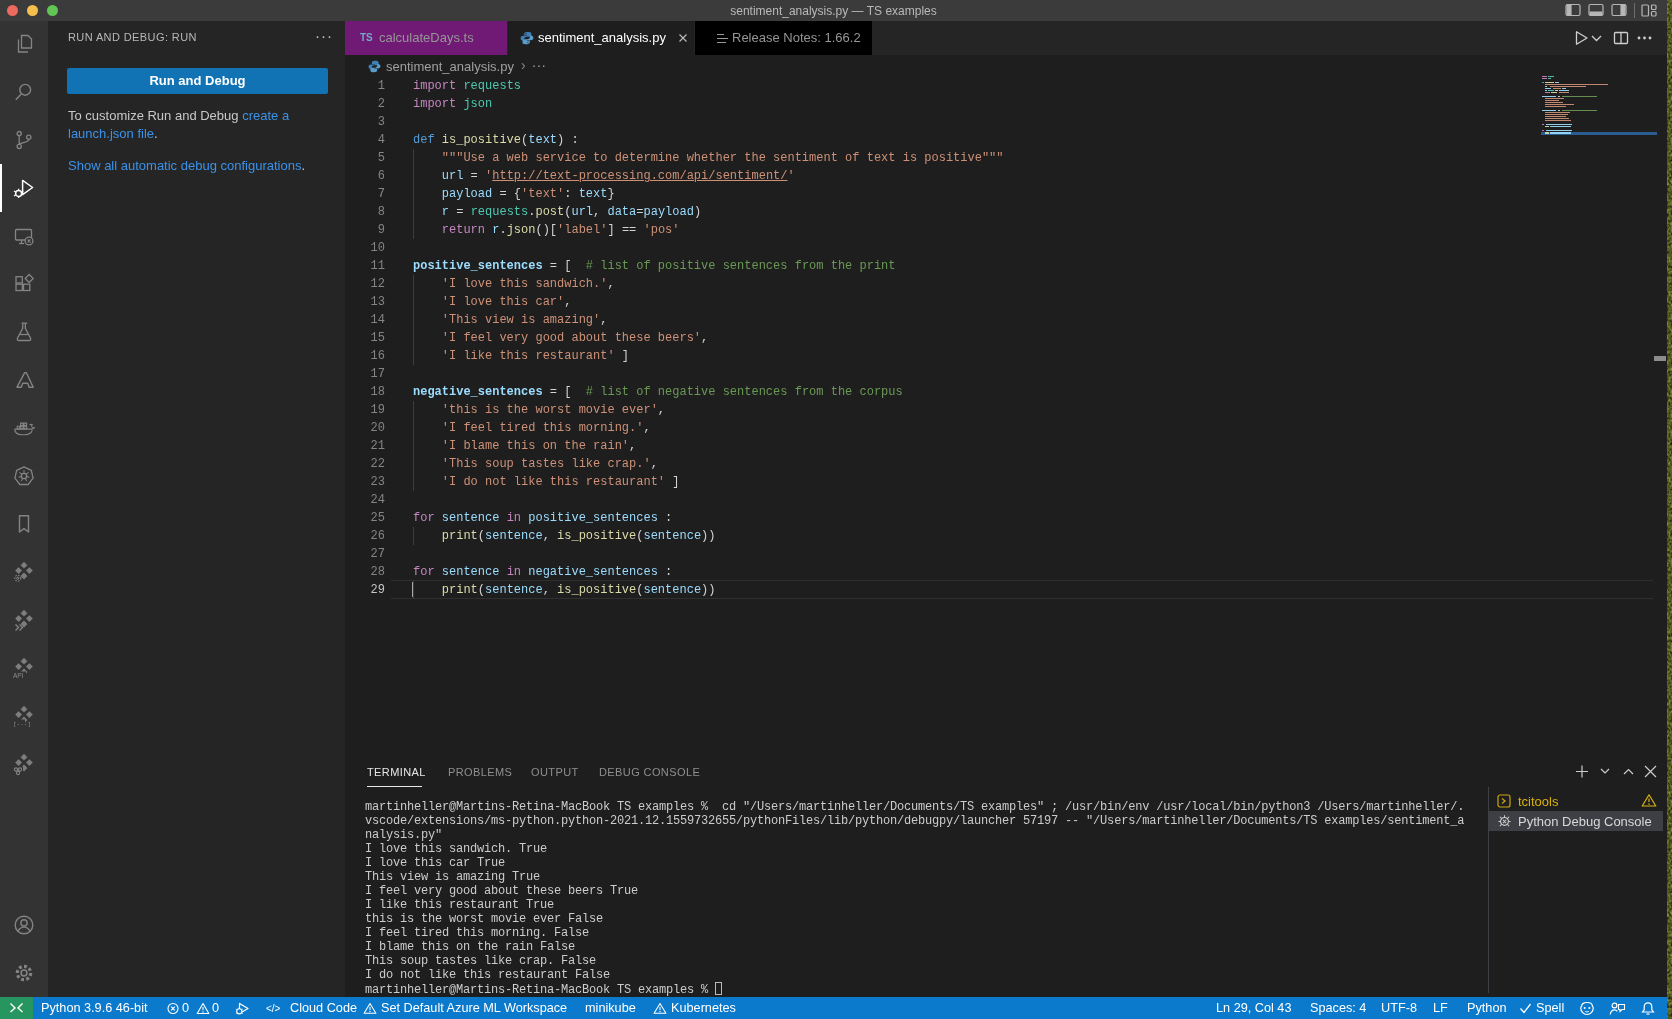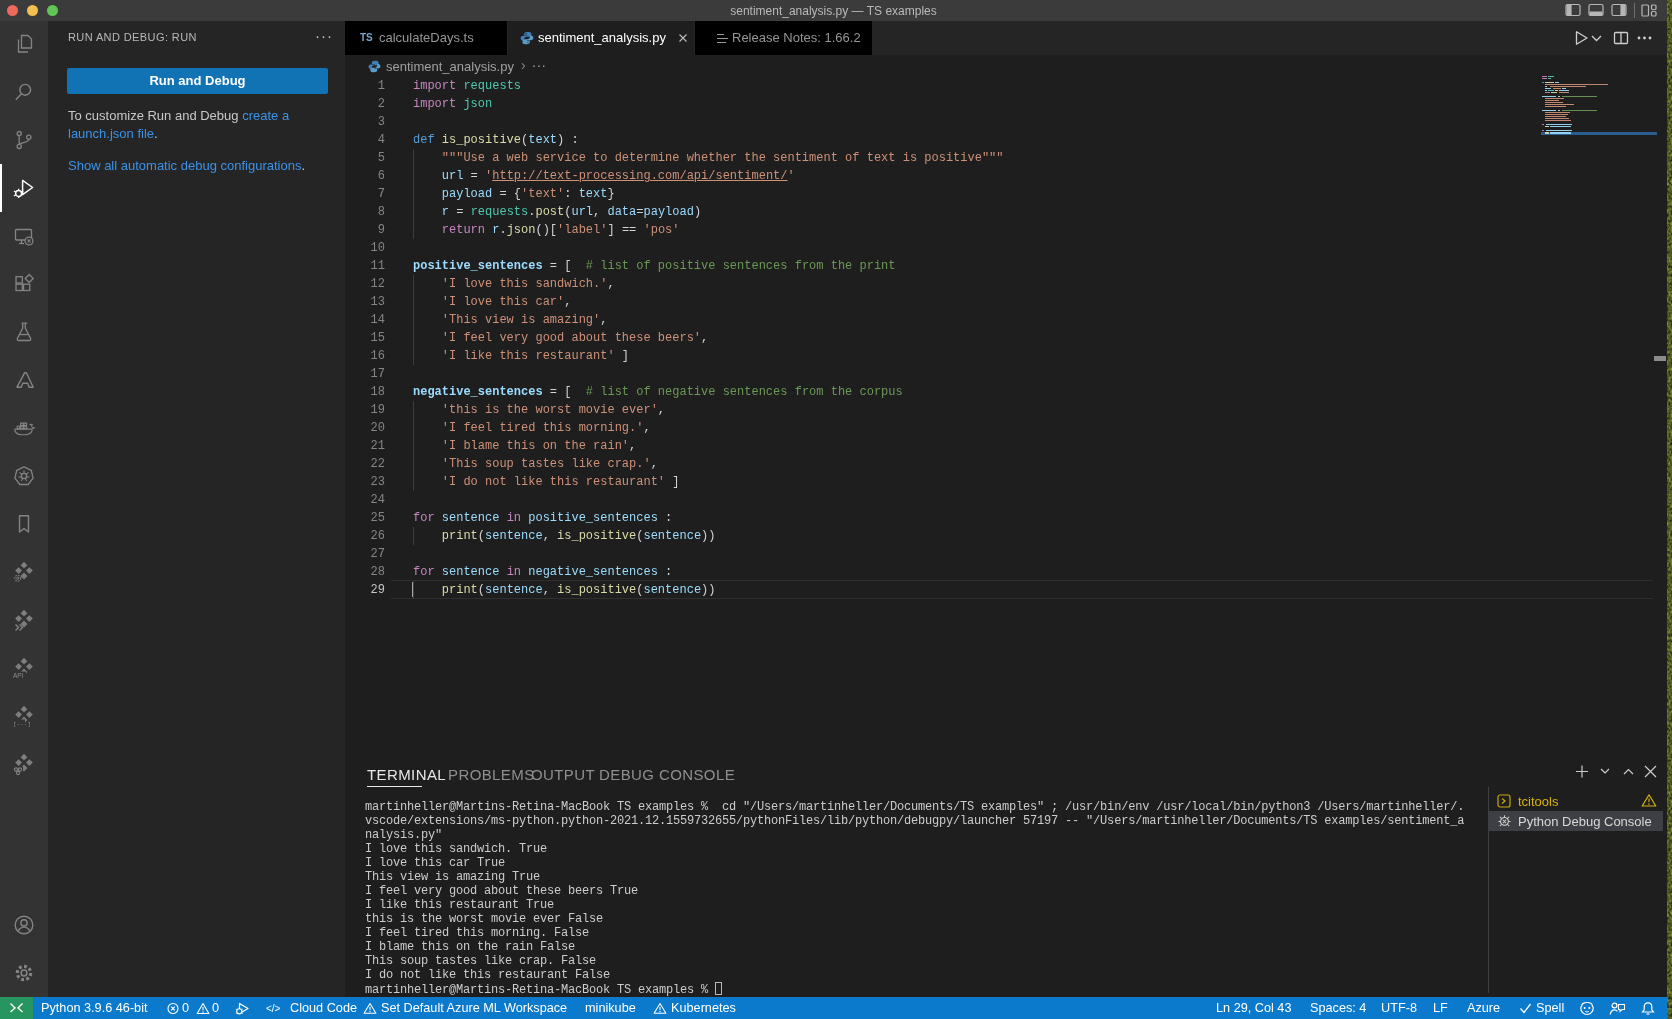--- a/index.html
+++ b/index.html
@@ -28,21 +28,21 @@
 
 #gutter{left:345px;top:77px;width:40px;text-align:right;font:12px/18px "Liberation Mono",monospace;color:#858585;white-space:pre}
 #code{left:413px;top:77px;font:12px/18px "Liberation Mono",monospace;color:#d4d4d4;white-space:pre}
 .k{color:#c586c0}.b{color:#569cd6}.f{color:#dcdcaa}.v{color:#9cdcfe}.s{color:#ce9178}.c{color:#6a9955}.t{color:#4ec9b0}
 .ig{position:absolute;left:413px;width:1px;background:#3c3c3c}
 .clb{position:absolute;left:391px;width:1262px;height:1px;background:#2f2f2f}
 
 .mm{position:absolute;height:1.2px;opacity:.92}
 
 #panel{left:345px;top:755px;width:1322px;height:242px;background:#1e1e1e}
-.ptab{position:absolute;top:766px;font-size:15px;color:#8f8f8f;letter-spacing:.4px}
+.ptab{position:absolute;top:766px;font-size:11px;color:#8f8f8f;letter-spacing:.4px}
 #term{left:365px;top:800px;font:12px/14px "Liberation Mono",monospace;letter-spacing:-.2px;color:#cccccc;white-space:pre}
 
 #status{left:0;top:997px;width:1667px;height:22px;background:#0c7acc;color:#fff;font-size:12px}
 .st{position:absolute;font-size:12.7px;color:#ffffff;white-space:nowrap}
 #wallp{left:1667px;top:0;width:5px;height:1019px;background:#14150a}
 svg{display:block}
 </style></head>
 <body>
 <div id="stage">
 <div class="abs" id="titlebar"></div>
@@ -171,21 +171,21 @@
       <circle cx="12" cy="12" r="6.7" stroke-width="3.2" stroke-dasharray="2.9 2.33"></circle>
       <circle cx="12" cy="12" r="2.9" stroke-width="1.5"></circle>
     </svg>
 <div class="abs" id="sidebar"></div>
 <div class="abs" id="sbhead">RUN AND DEBUG: RUN</div>
 <div class="abs" id="sbdots">···</div>
 <div class="abs" id="runbtn">Run and Debug</div>
 <div class="abs sbp" style="left:68px;top:107px;width:270px">To customize Run and Debug <a class="lnk" href="#">create a<br>launch.json file</a>.</div>
 <div class="abs sbp" style="left:68px;top:157px"><a class="lnk" href="#">Show all automatic debug configurations</a>.</div>
 <div class="abs" id="tabsbg"></div>
-<div class="abs tab" style="left:345px;width:162px;background:#000000">
+<div class="abs tab" style="left:345px;width:162px;background:#701a75">
       <span class="tabtxt" style="left:15px;top:11px;font-size:10px;font-weight:bold;color:#6fa8c9">TS</span>
       <span class="tabtxt" style="left:34px;color:#969696">calculateDays.ts</span>
     </div>
 <div class="abs tab" style="left:508px;width:186px;background:#1e1e1e">
       <span class="tabtxt" style="left:12px;top:10px">
         <svg width="14" height="14" viewBox="0 0 16 16">
           <path fill="#3e7fb8" d="M7.9 1C6 1 4.7 1.9 4.7 3.4v1.5h3.4v.6H3.4C1.8 5.5.7 6.6.7 8.2c0 1.6 1.1 2.8 2.7 2.8h1.3V9.3c0-1.5 1.3-2.7 2.9-2.7h3.2c1.3 0 2.3-1 2.3-2.3V3.4C13.1 1.9 11.8 1 10.2 1zM6.9 2.4c.4 0 .7.3.7.7 0 .4-.3.7-.7.7-.4 0-.7-.3-.7-.7 0-.4.3-.7.7-.7z"></path>
           <path fill="#5a9dcb" d="M8.1 15c1.9 0 3.2-.9 3.2-2.4v-1.5H7.9v-.6h4.7c1.6 0 2.7-1.1 2.7-2.7 0-1.6-1.1-2.8-2.7-2.8h-1.3v1.7c0 1.5-1.3 2.7-2.9 2.7H5.2c-1.3 0-2.3 1-2.3 2.3v1.9C2.9 14.1 4.2 15 5.8 15zm1-1.4c-.4 0-.7-.3-.7-.7 0-.4.3-.7.7-.7.4 0 .7.3.7.7 0 .4-.3.7-.7.7z"></path>
         </svg>
       </span>
@@ -430,21 +430,21 @@
         <path fill="none" stroke="#fff" stroke-width="1.2" stroke-linejoin="round" d="M8 1.8L14.8 13H1.2z"></path>
         <path stroke="#fff" stroke-width="1.2" d="M8 5.5v3.6"></path>
         <circle cx="8" cy="11" r=".8" fill="#fff"></circle>
       </svg>
     </div>
 <div class="abs st" style="left:671px;top:1001px">Kubernetes</div>
 <div class="abs st" style="left:1216px;top:1001px">Ln 29, Col 43</div>
 <div class="abs st" style="left:1310px;top:1001px">Spaces: 4</div>
 <div class="abs st" style="left:1381px;top:1001px">UTF-8</div>
 <div class="abs st" style="left:1433px;top:1001px">LF</div>
-<div class="abs st" style="left:1467px;top:1001px">Azure</div>
+<div class="abs st" style="left:1467px;top:1001px">Python</div>
 <div class="abs" style="left:1519px;top:1003px">
       <svg width="13" height="11" viewBox="0 0 13 11">
         <path fill="none" stroke="#fff" stroke-width="1.3" d="M1.5 5.5l3.5 4L11.5 1"></path>
       </svg>
     </div>
 <div class="abs st" style="left:1536px;top:1001px">Spell</div>
 <div class="abs" style="left:1579px;top:1001px">
       <svg width="16" height="15" viewBox="0 0 16 15">
         <path fill="none" stroke="#fff" stroke-width="1.2" d="M2.6 5.2C2.6 2.9 5 1.5 8 1.5s5.4 1.4 5.4 3.7c.5.5.8 1.2.8 2 0 3.4-2.8 6.3-6.2 6.3S1.8 10.6 1.8 7.2c0-.8.3-1.5.8-2z"></path>
         <circle cx="5.6" cy="7" r="1" fill="#fff"></circle>

